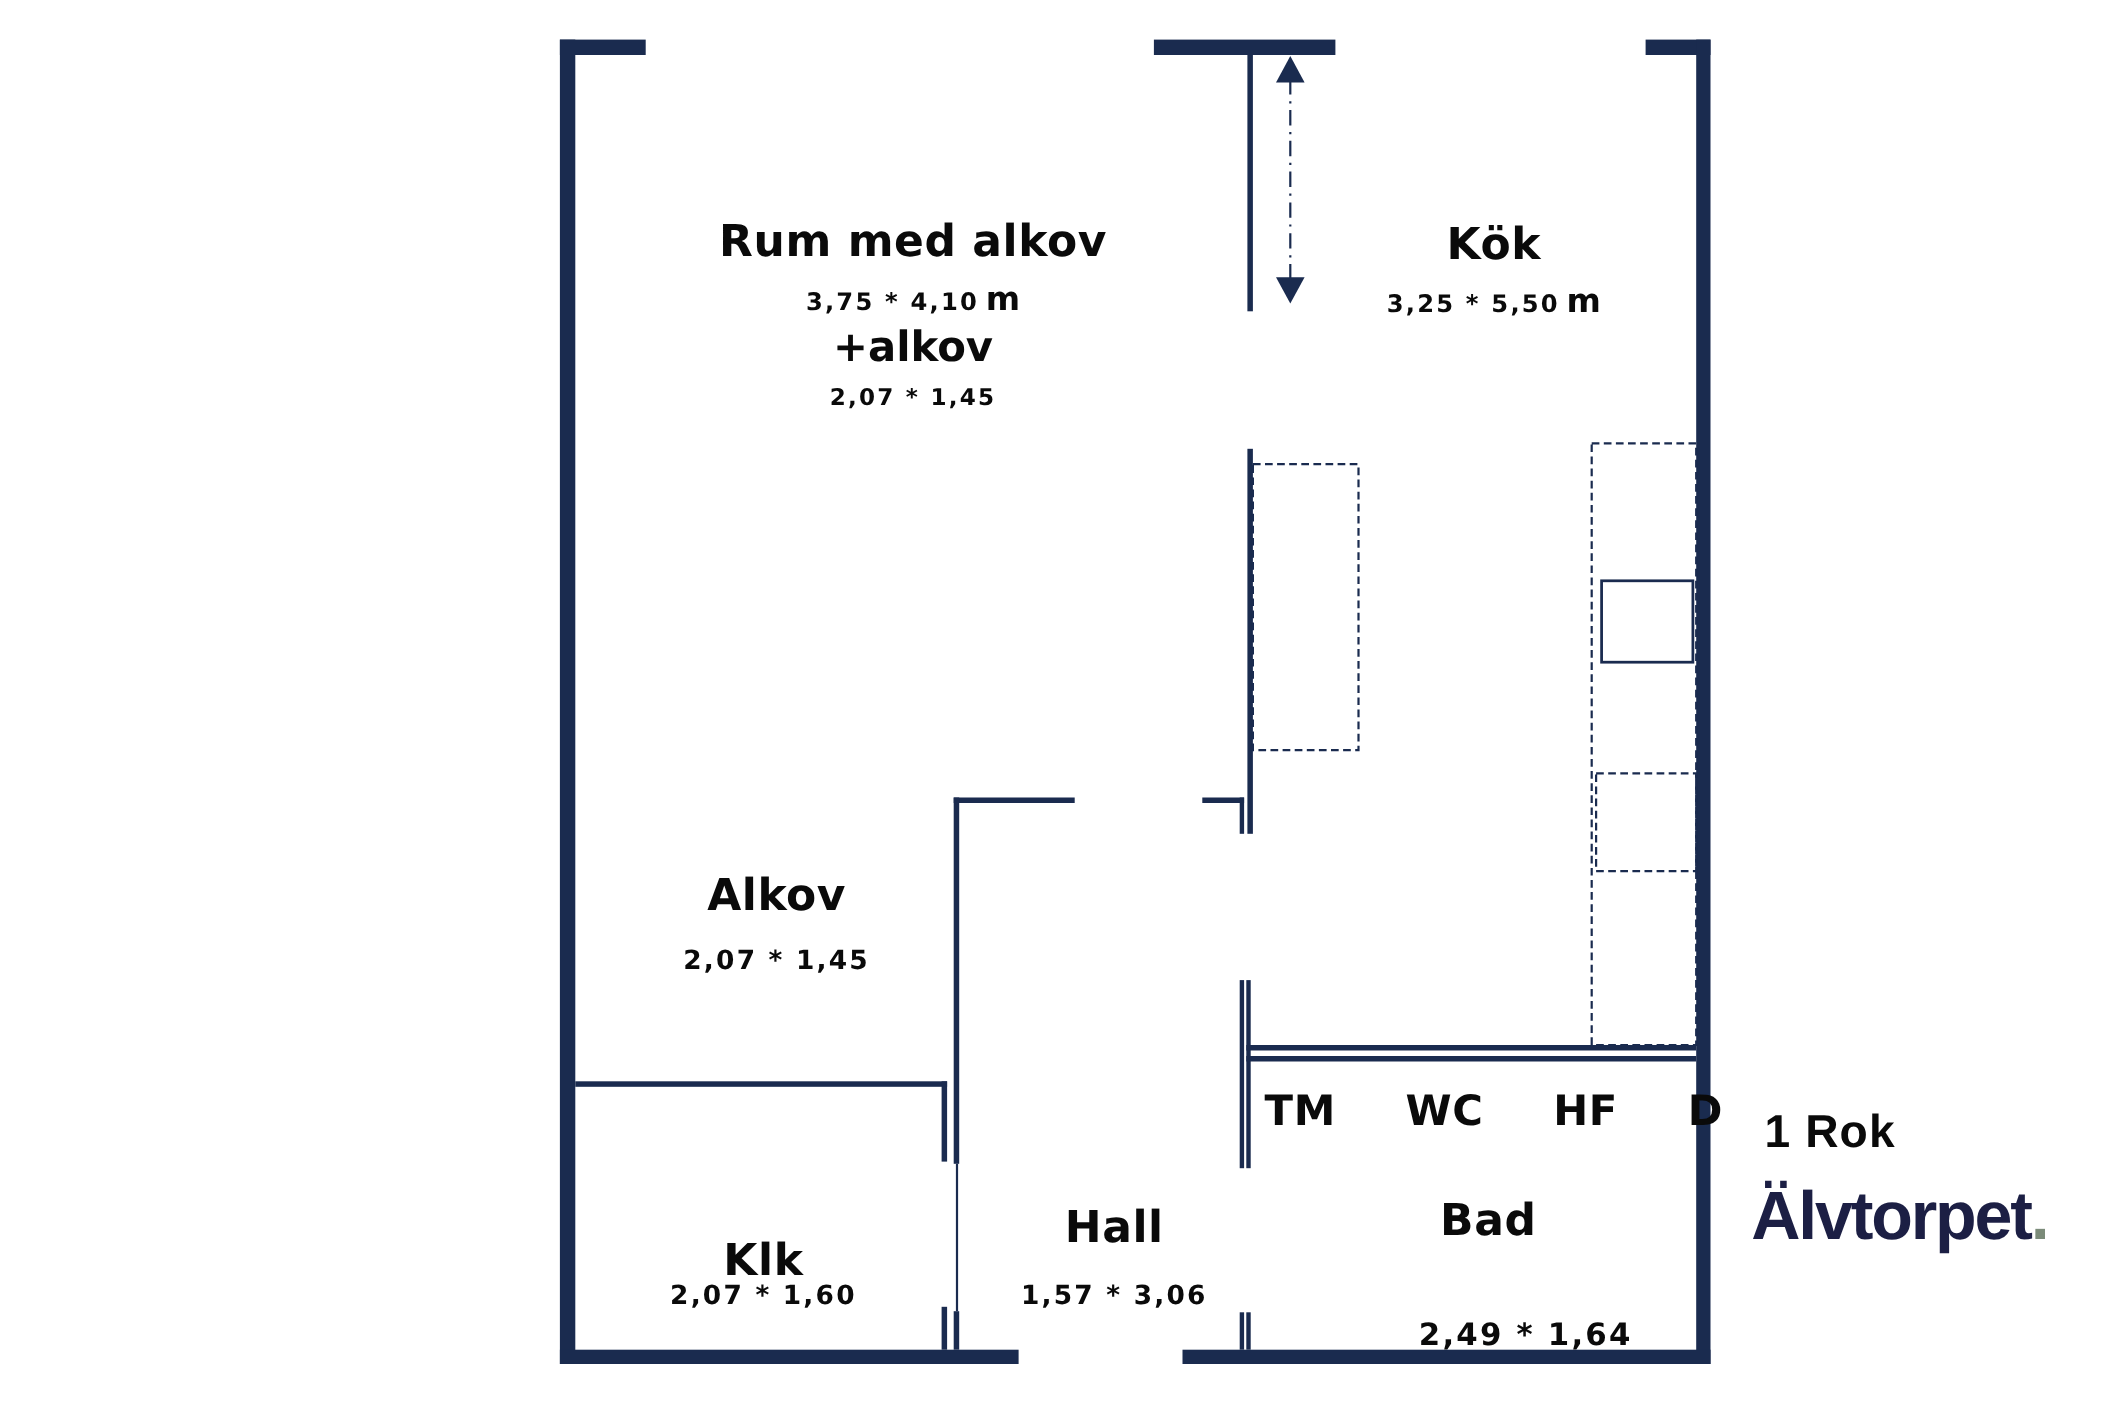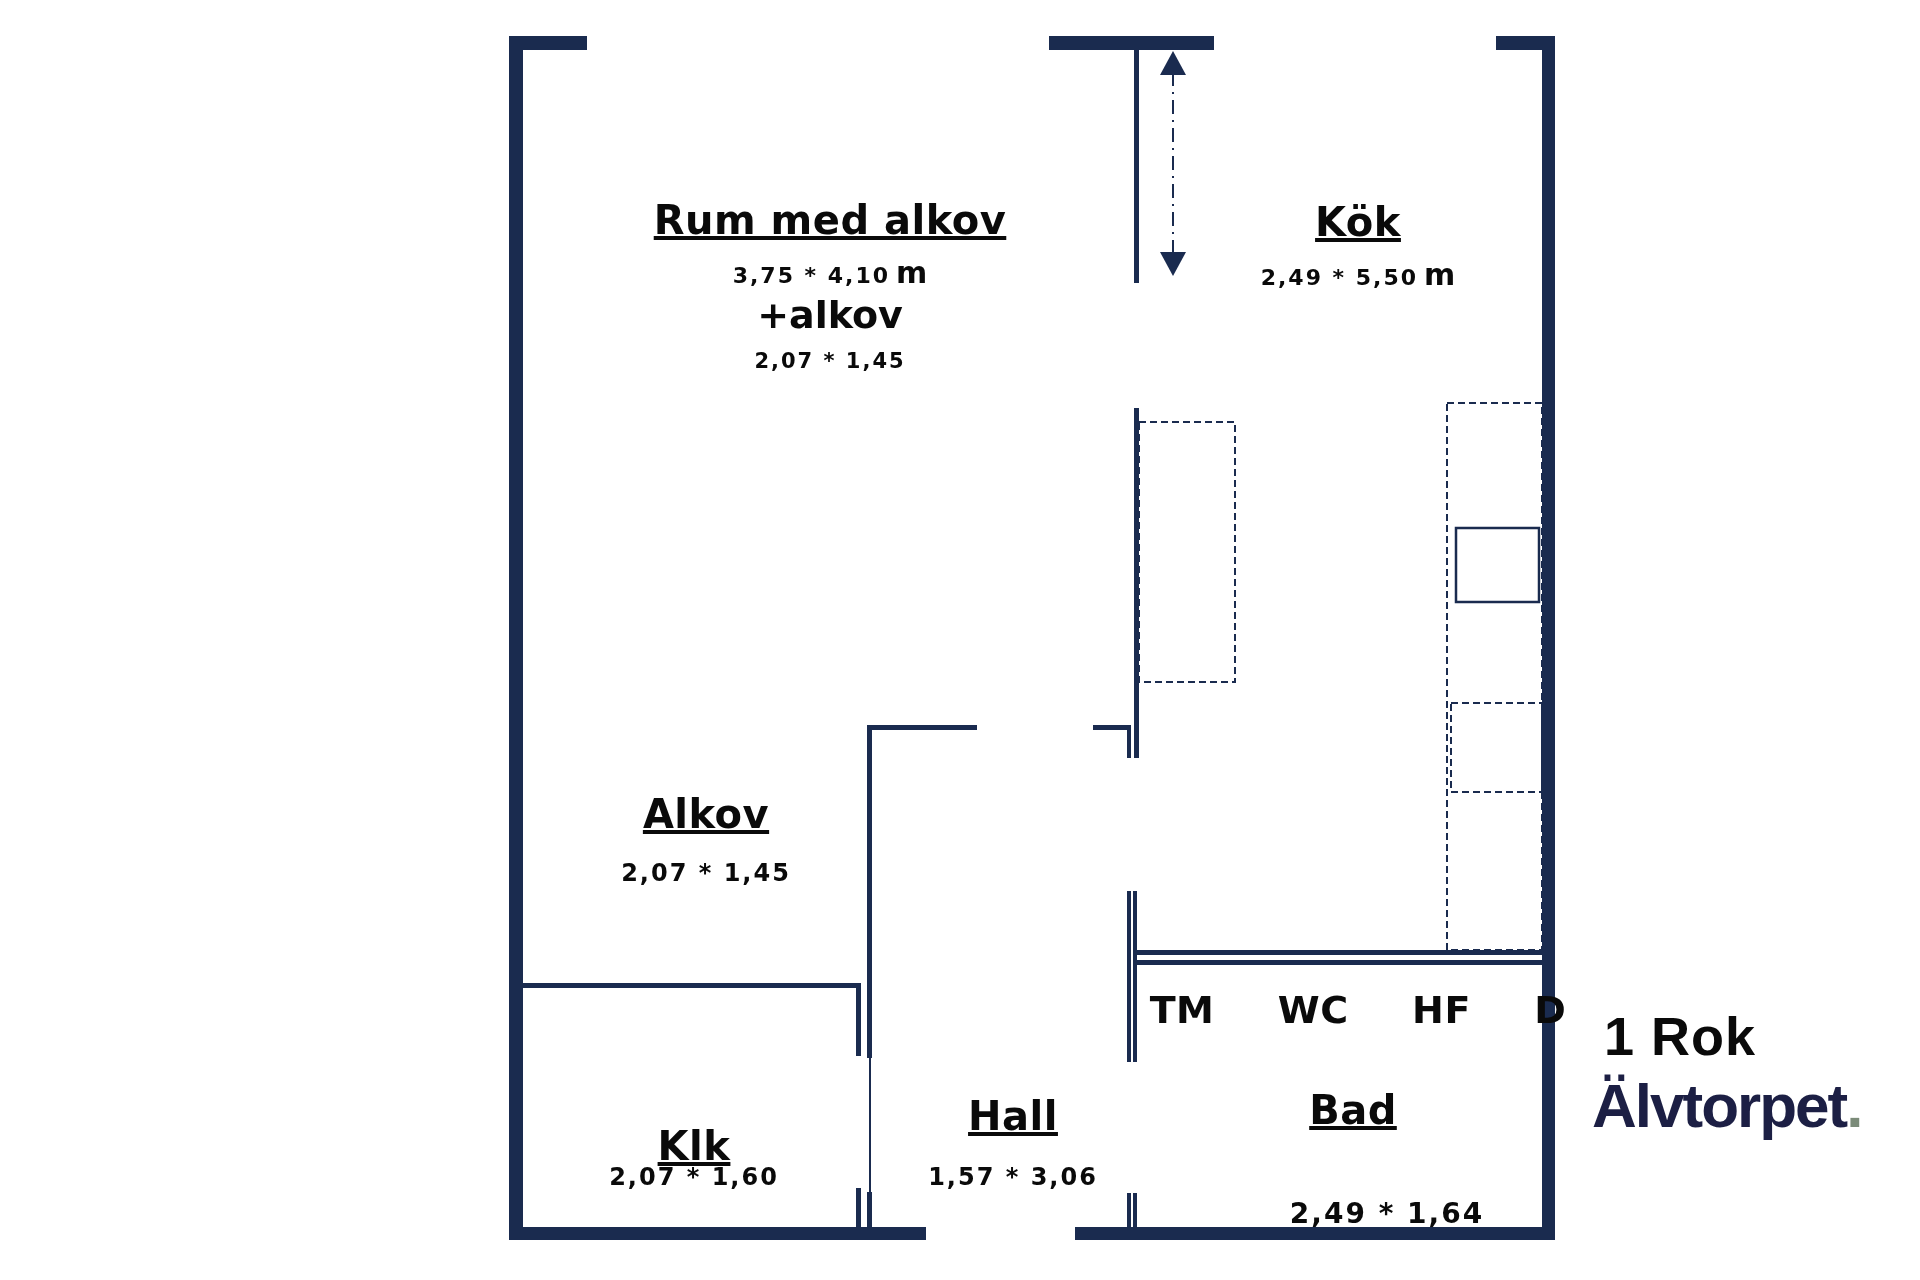--- a/index.html
+++ b/index.html
@@ -1,27 +1,27 @@
 <!DOCTYPE html>
 <html><head>
 <meta charset="utf-8">
 <style>
   html, body { margin: 0; padding: 0; background: #ffffff; }
   body { width: 1920px; height: 1280px; position: relative; overflow: hidden;
          font-family: "DejaVu Sans", sans-serif; }
   .plan { position: absolute; left: 0; top: 0; width: 1920px; height: 1280px; }
   .lbl { position: absolute; transform: translate(-50%, -50%); white-space: nowrap;
          color: #0a0a0a; font-family: "DejaVu Sans", sans-serif; font-weight: bold; text-align: center; }
-  .room-name { font-size: 40px; letter-spacing: 0.5px; text-decoration: underline; }
+  .room-name { font-size: 40px; letter-spacing: 0.5px; }
   .dim { font-size: 22px; letter-spacing: 2px; }
   .dim .unit { font-size: 30px; letter-spacing: 0; margin-left: 6px; }
   .sub-name { font-size: 38px; }
   .fixtures { font-size: 38px; word-spacing: 18px; letter-spacing: 0.5px; }
   .apt-type { position: absolute; left: 1604px; top: 1005px; font-family: "Liberation Sans", sans-serif;
-              font-weight: bold; font-size: 54px; color: #0a0a0a; letter-spacing: 1px; }
+              font-weight: bold; font-size: 42px; color: #0a0a0a; letter-spacing: 1px; }
   .brand { position: absolute; left: 1592px; top: 1070px; font-family: "Liberation Sans", sans-serif;
            font-weight: bold; font-size: 62px; color: #1c1f44; letter-spacing: -2px; }
   .brand .dot { color: #7b8b79; }
 </style>
 </head>
 <body>
 
 <svg class="plan" width="1920" height="1280" viewBox="0 0 1920 1280" xmlns="http://www.w3.org/2000/svg">
   <g fill="#1a2b4f">
 
@@ -79,21 +79,21 @@
 
   <rect x="1451" y="703" width="91" height="89" fill="none" stroke="#1a2b4f" stroke-width="2" stroke-dasharray="7,4"></rect>
 </svg>
 
 <div class="lbl room-name" style="left:830px; top:220px;">Rum med alkov</div>
 <div class="lbl dim" style="left:830px; top:272px;"><span>3,75 * 4,10</span><span class="unit">m</span></div>
 <div class="lbl sub-name" style="left:830px; top:315px;">+alkov</div>
 <div class="lbl dim" style="left:830px; top:361px; font-size:21px;">2,07 * 1,45</div>
 
 <div class="lbl room-name" style="left:1358px; top:222px;">Kök</div>
-<div class="lbl dim" style="left:1358px; top:274px;"><span>2,49 * 5,50</span><span class="unit">m</span></div>
+<div class="lbl dim" style="left:1358px; top:274px;"><span>3,25 * 5,50</span><span class="unit">m</span></div>
 
 <div class="lbl room-name" style="left:706px; top:814px;">Alkov</div>
 <div class="lbl dim" style="left:706px; top:873px; font-size:24px;">2,07 * 1,45</div>
 
 <div class="lbl room-name" style="left:694px; top:1116px;margin-top:30px;">Klk</div>
 <div class="lbl dim" style="left:694px; top:1177px; font-size:24px;">2,07 * 1,60</div>
 
 <div class="lbl room-name" style="left:1013px; top:1116px;">Hall</div>
 <div class="lbl dim" style="left:1013px; top:1177px; font-size:24px;">1,57 * 3,06</div>
 

